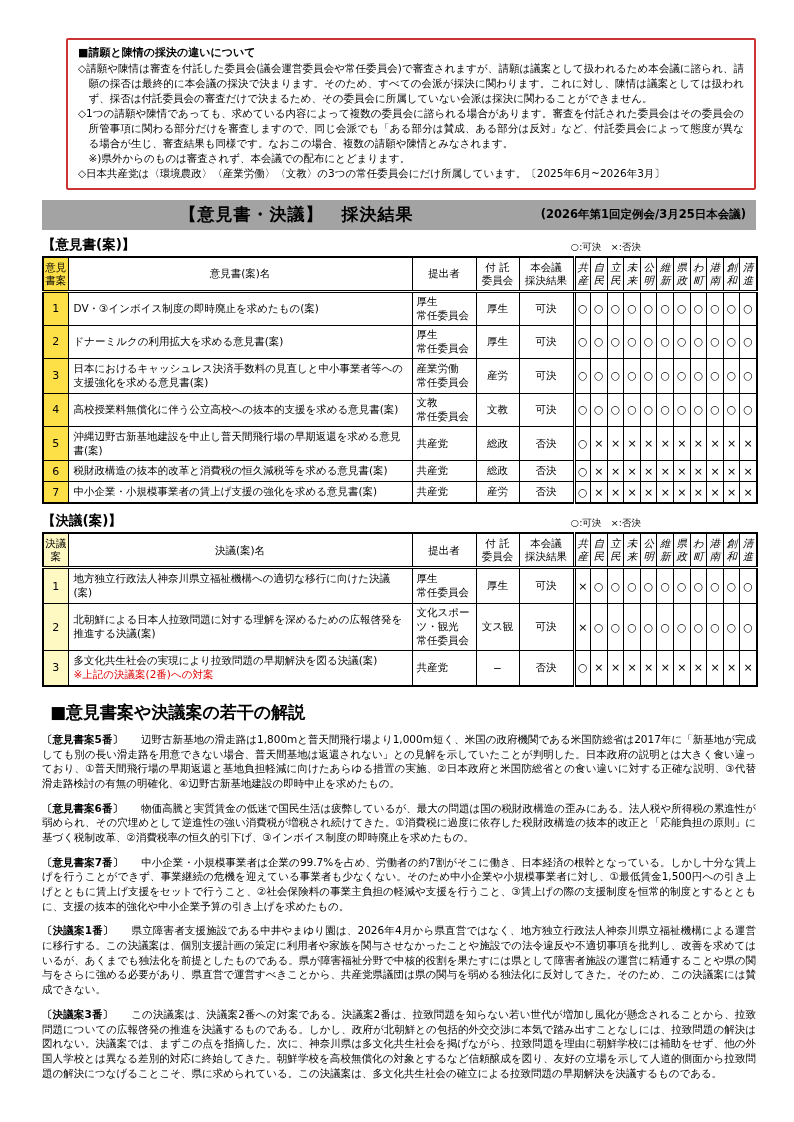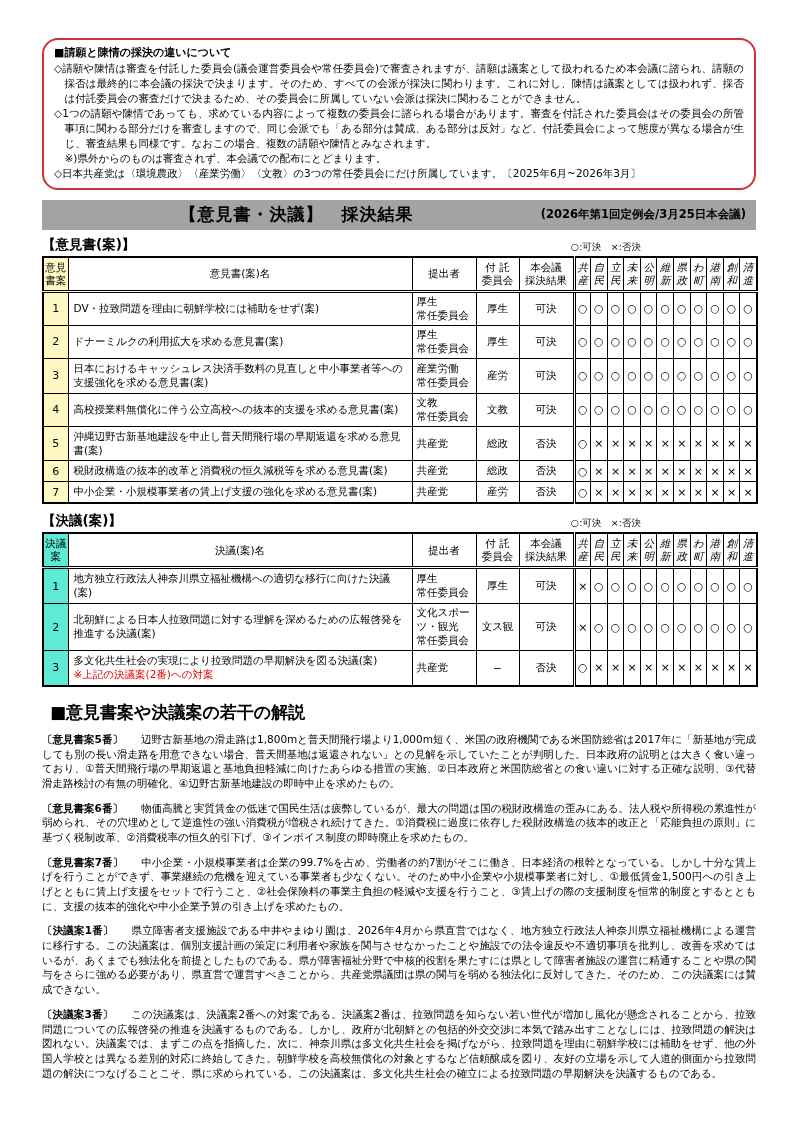--- a/index.html
+++ b/index.html
@@ -6,23 +6,23 @@
   html,body { background:#ffffff; }
   body {
     width:794px; height:1122px;
     font-family:"DejaVu Sans","Liberation Sans",sans-serif;
     color:#000; position:relative;
   }
   .page { width:794px; height:1122px; padding:38px 38px 0 42px; overflow:hidden; }
 
   
   .info-box {
-    border:2px solid #cc3333; border-radius:16px;
+    border:2px solid #cc3333; border-radius:2px;
     padding:5px 10px 7px 10px;
-    font-size:10.5px; line-height:1.43;
+    font-size:10.5px; line-height:1.43;margin-left:24px;
   }
   .info-title { font-weight:bold; font-size:11px; }
   .info-line { padding-left:1em; text-indent:-1em; text-align:justify; }
   .info-line.note { margin-left:1em; }
 
   
   .title-bar {
     margin-top:10px; background:#a3a3a3; height:30px;
     display:flex; align-items:center; padding:0 10px;
   }
@@ -44,22 +44,22 @@
   }
   .vote-table th, .vote-table td {
     border:1px solid #000; padding:2px 3px; vertical-align:middle;
   }
   .vote-table thead th {
     border-bottom:3px double #000; font-weight:normal;
     text-align:center; line-height:1.25; padding:3px 1px;
   }
   .vote-table th:nth-child(6), .vote-table td:nth-child(6) { border-left:3px double #000; }
   .vote-table td.row-number { text-align:center; font-size:11px; }
-  .num-pink { background:#fef9c3; }
-  .num-yellow { background:#5eead4; }
+  .num-pink { background:#fde047; }
+  .num-yellow { background:#fef9c3; }
   .vote-table td.name-cell { text-align:left; line-height:1.32; padding:3px 5px; }
   .vote-table td.center { text-align:center; }
   .vote-table td.submitter { text-align:left; padding-left:4px; }
   .pre { white-space:pre-line; }
   .party-th { font-size:10.5px; word-break:break-all; line-height:1.15; padding:3px 0;font-style:italic; }
   .vote-table td.vote { text-align:center; font-size:11px; padding:1px 0; }
   .red-note { color:#e00000; }
 
   
   .commentary-heading { font-weight:bold; font-size:17px; margin:14px 0 8px 8px; }
@@ -119,21 +119,21 @@
           <th class="party-th">県政</th>
           <th class="party-th">わ町</th>
           <th class="party-th">港南</th>
           <th class="party-th">創和</th>
           <th class="party-th">清進</th>
         </tr>
     </thead>
     <tbody>
         <tr>
           <td class="row-number num-pink">1</td>
-          <td class="name-cell">DV・拉致問題を理由に朝鮮学校には補助をせず(案)</td>
+          <td class="name-cell">DV・③インボイス制度の即時廃止を求めたもの(案)</td>
           <td class="submitter pre">厚生
 常任委員会</td>
           <td class="center">厚生</td>
           <td class="center">可決</td>
           <td class="vote">○</td>
           <td class="vote">○</td>
           <td class="vote">○</td>
           <td class="vote">○</td>
           <td class="vote">○</td>
           <td class="vote">○</td>

